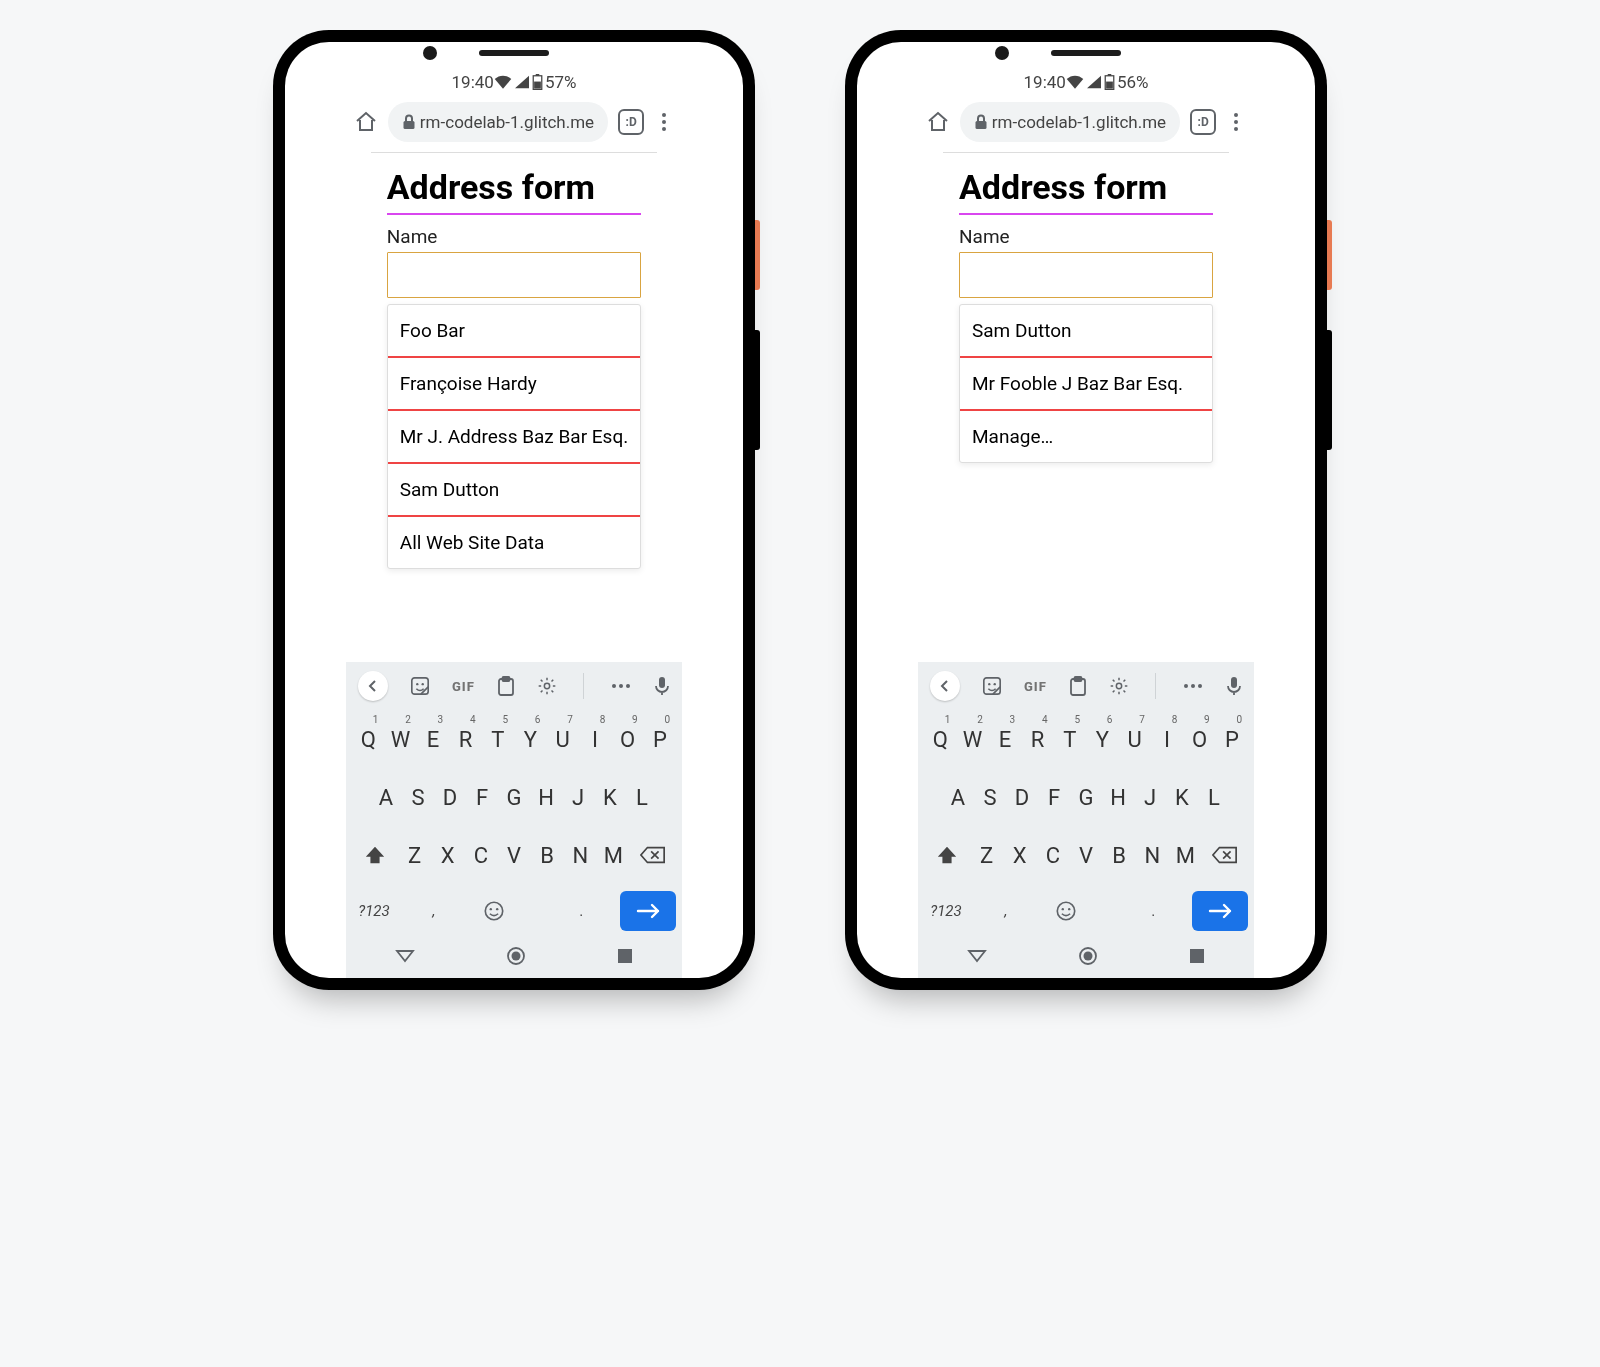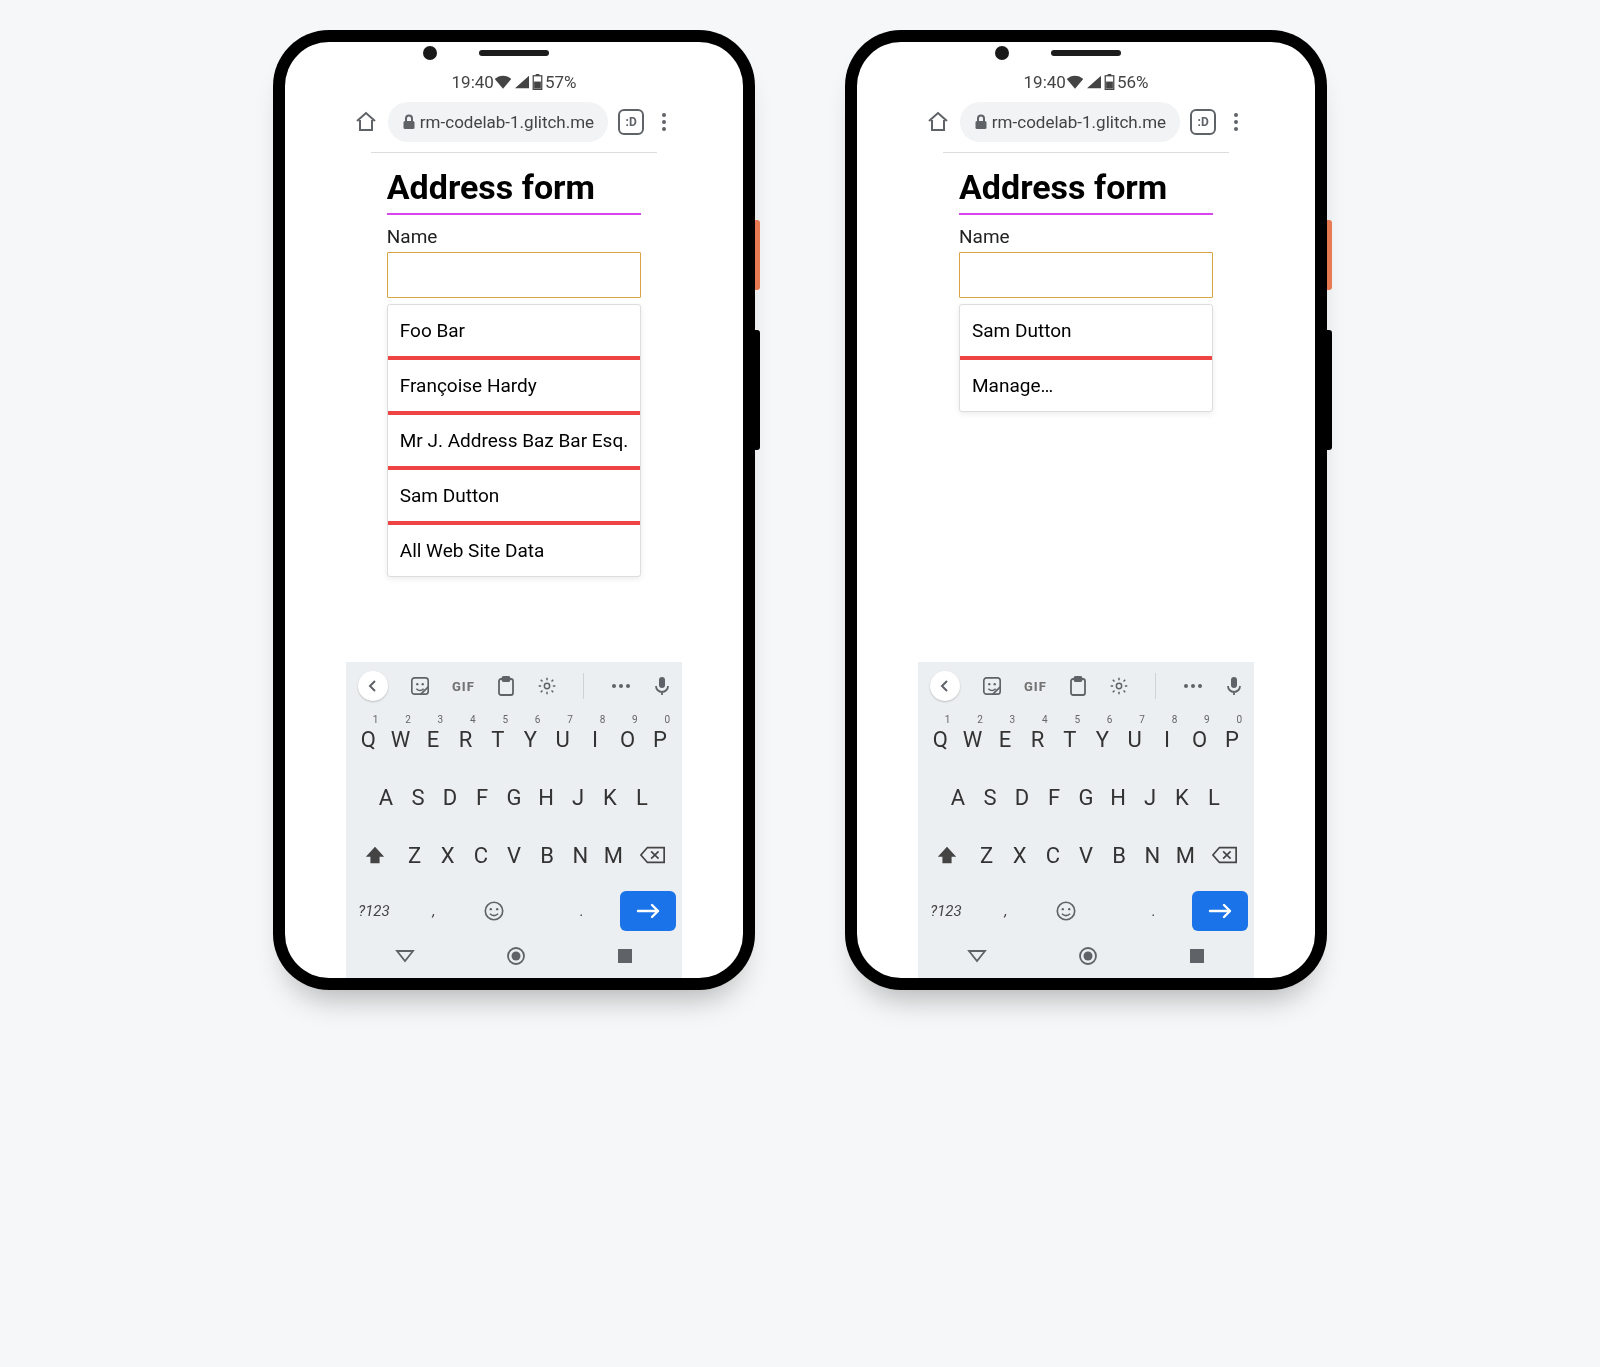--- a/index.html
+++ b/index.html
@@ -142,21 +142,21 @@
   .suggestions {
     margin-top: 6px;
     border: 1px solid #ddd;
     border-radius: 3px;
     box-shadow: 0 2px 6px rgba(0,0,0,.08);
     background: #fff;
   }
   .sugg-item {
     padding: 14px 12px;
     font-size: 19px;
-    border-top: 4px solid #ef4444;
+    border-top: 2px solid #ef4444;
     cursor: pointer;
   }
   .sugg-item:first-child { border-top: none; }
 
   .keyboard {
     background: #eceff1;
     padding: 0 4px 2px;
   }
   .kb-toolbar {
     display: flex;
@@ -466,20 +466,21 @@
             <circle cx="10" cy="17" r="2" fill="#5f6368"></circle>
           </svg>
         </span>
     </div>
     <div class="content">
       <div class="page-title">Address form</div>
       <div class="field-label">Name</div>
       <input class="name-input" value="" style="">
       <div class="suggestions">
         <div class="sugg-item">Sam Dutton</div>
+        <div class="sugg-item">Mr Fooble J Baz Bar Esq.</div>
         <div class="sugg-item">Manage…</div>
       </div>
     </div>
     <div class="keyboard">
       <div class="kb-toolbar">
         <span class="kb-back">
             <svg width="12" height="12" viewBox="0 0 12 12">
               <path d="M8 1 L3 6 L8 11" stroke="#5f6368" stroke-width="2" fill="none"></path>
             </svg>
           </span>

